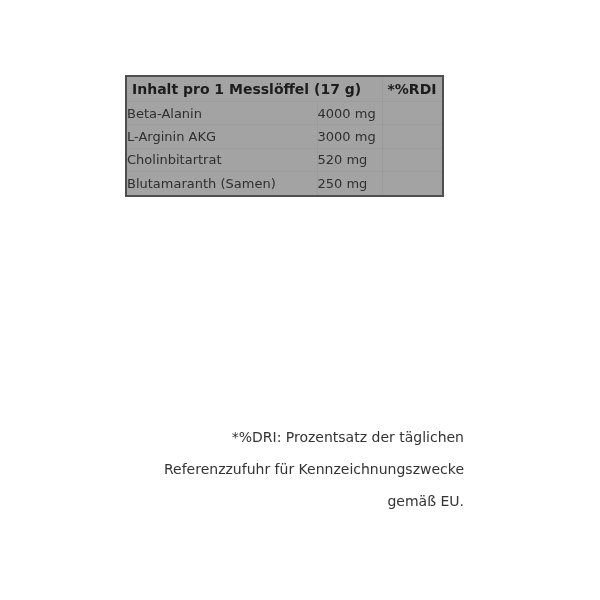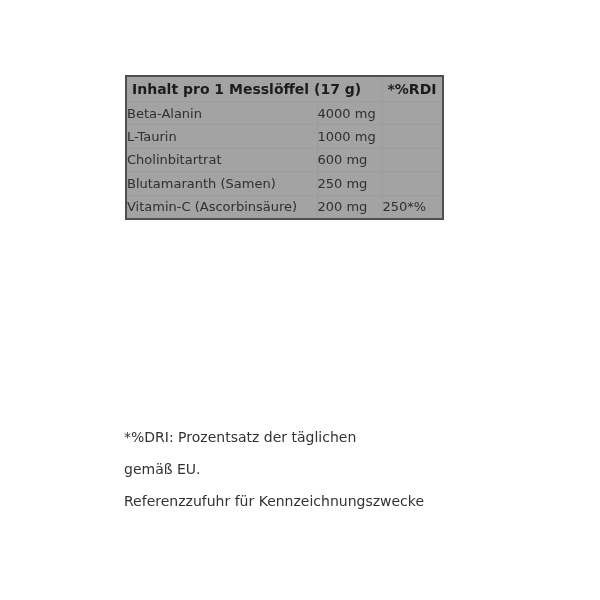--- a/index.html
+++ b/index.html
@@ -62,20 +62,21 @@
     position: absolute;
     left: 124px;
     top: 421px;
     width: 340px;
     font-size: 14px;
     color: #333333;
     line-height: 32px;
   }
   .footnote div {
     white-space: nowrap;
+    text-align: right;
   }
 </style>
 </head>
 <body>
 
 <div class="canvas">
 
   <table class="nutrition">
     <colgroup>
       <col style="width:191px">
@@ -88,41 +89,36 @@
         <th>*%RDI</th>
       </tr>
     </thead>
     <tbody>
       <tr>
         <td class="c-name">Beta-Alanin</td>
         <td class="c-amt">4000 mg</td>
         <td class="c-rdi"></td>
       </tr>
       <tr>
-        <td class="c-name">L-Taurin</td>
-        <td class="c-amt">1000 mg</td>
+        <td class="c-name">L-Arginin AKG</td>
+        <td class="c-amt">3000 mg</td>
         <td class="c-rdi"></td>
       </tr>
       <tr>
         <td class="c-name">Cholinbitartrat</td>
-        <td class="c-amt">600 mg</td>
+        <td class="c-amt">520 mg</td>
         <td class="c-rdi"></td>
       </tr>
       <tr>
         <td class="c-name">Blutamaranth (Samen)</td>
         <td class="c-amt">250 mg</td>
         <td class="c-rdi"></td>
       </tr>
-      <tr>
-        <td class="c-name">Vitamin-C (Ascorbinsäure)</td>
-        <td class="c-amt">200 mg</td>
-        <td class="c-rdi">250*%</td>
-      </tr>
     </tbody>
   </table>
 
   <div class="footnote">
     <div>*%DRI: Prozentsatz der täglichen</div>
+    <div>Referenzzufuhr für Kennzeichnungszwecke</div>
     <div>gemäß EU.</div>
-    <div>Referenzzufuhr für Kennzeichnungszwecke</div>
   </div>
 
 </div>
 
 </body></html>

